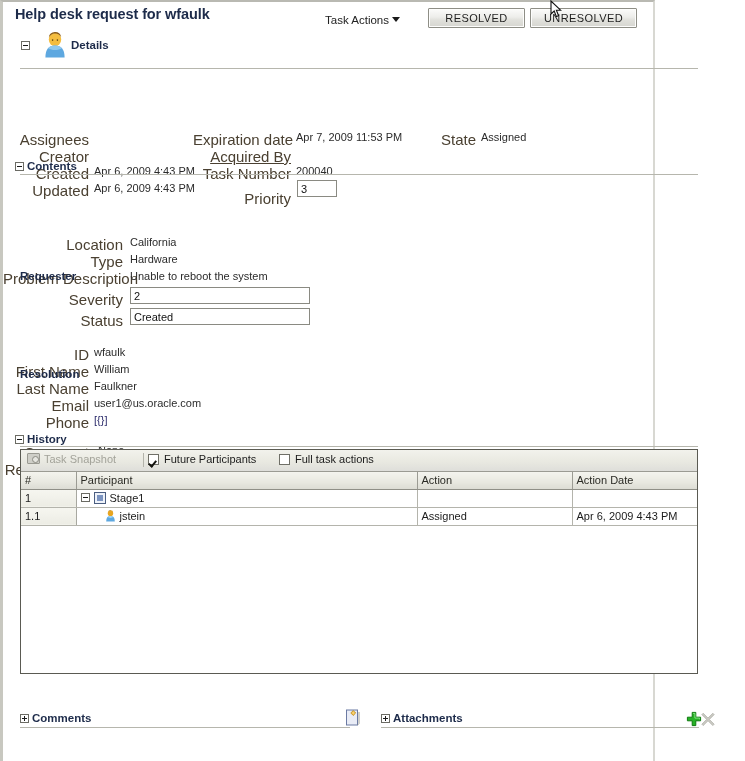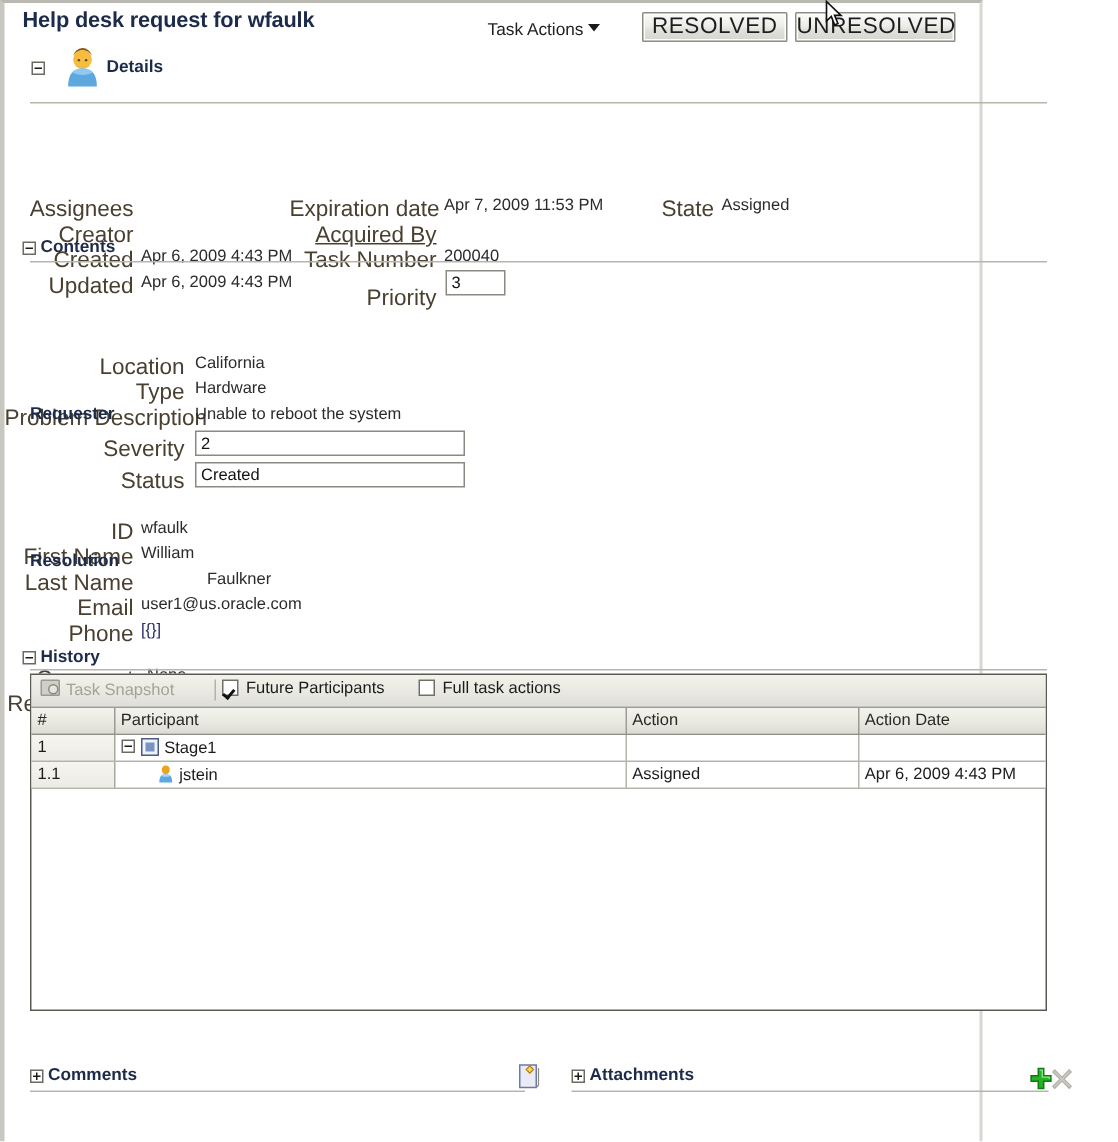--- a/index.html
+++ b/index.html
@@ -59,21 +59,21 @@
     vertical-align: 2px;
   }
   .btn {
     position: absolute;
     top: 6px;
     height: 20px;
     background: linear-gradient(to bottom, #fbfbfa 0%, #ededea 45%, #e1e1dc 60%, #d6d6d0 100%);
     border: 1px solid #8e8e86;
     border-radius: 1px;
     box-shadow: inset 0 0 0 1px #fdfdfc;
-    font-size: 15px;
+    font-size: 11px;
     color: #1e1e1e;
     letter-spacing: 0.4px;
     text-align: center;
     line-height: 18px;
     cursor: default;
   }
   #btn-resolved { right: 128px; width: 97px; }
   #btn-unresolved { right: 16px; width: 107px; }
 
   
@@ -464,21 +464,21 @@
 
   <div class="grp" style="left:17px; top:268px;">Requester</div>
   <div class="kv-block">
     <div class="lbl" style="left:0px; top:286px; width:86px;">ID</div>
     <div class="val" style="left:91px; top:286px;">wfaulk</div>
 
     <div class="lbl" style="left:0px; top:303px; width:86px;">First Name</div>
     <div class="val" style="left:91px; top:303px;">William</div>
 
     <div class="lbl" style="left:0px; top:320px; width:86px;">Last Name</div>
-    <div class="val" style="left:91px; top:320px;margin-left:44px;">Faulkner</div>
+    <div class="val" style="left:91px; top:320px;">Faulkner</div>
 
     <div class="lbl" style="left:0px; top:337px; width:86px;">Email</div>
     <div class="val" style="left:91px; top:337px;">user1@us.oracle.com</div>
 
     <div class="lbl" style="left:0px; top:354px; width:86px;">Phone</div>
     <div class="val" style="left:91px; top:354px; color:#2b2b6b;">[{}]</div>
   </div>
 
   <div class="grp" style="left:17px; top:366px;">Resolution</div>
   <div class="kv-block">

